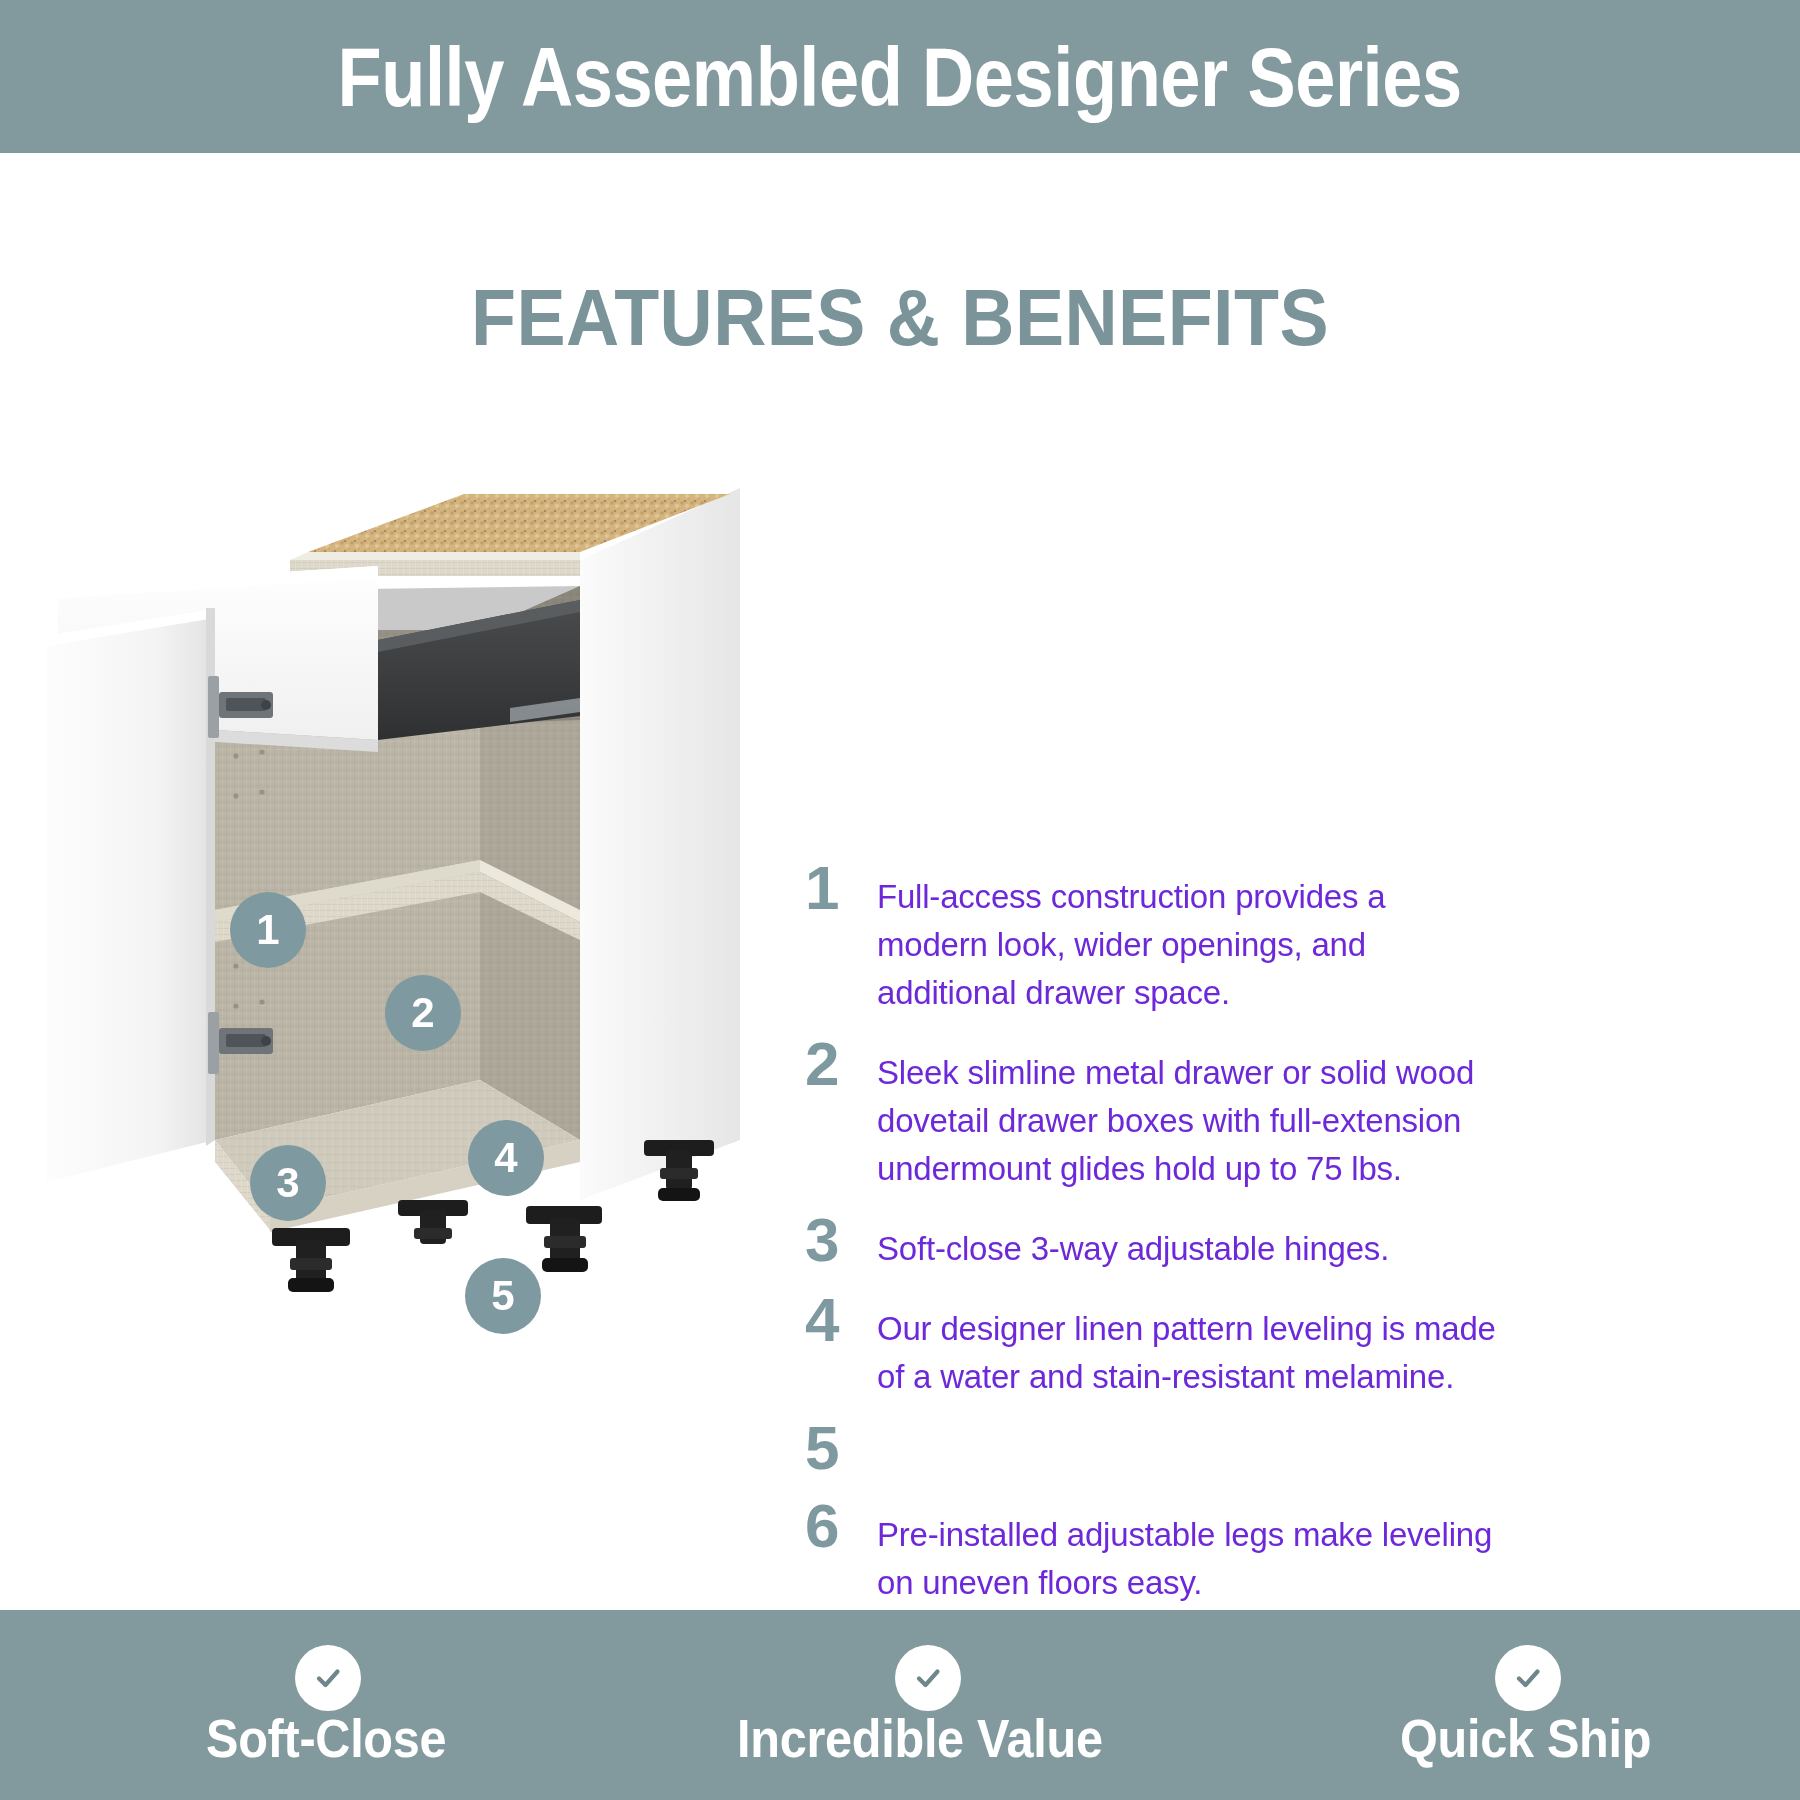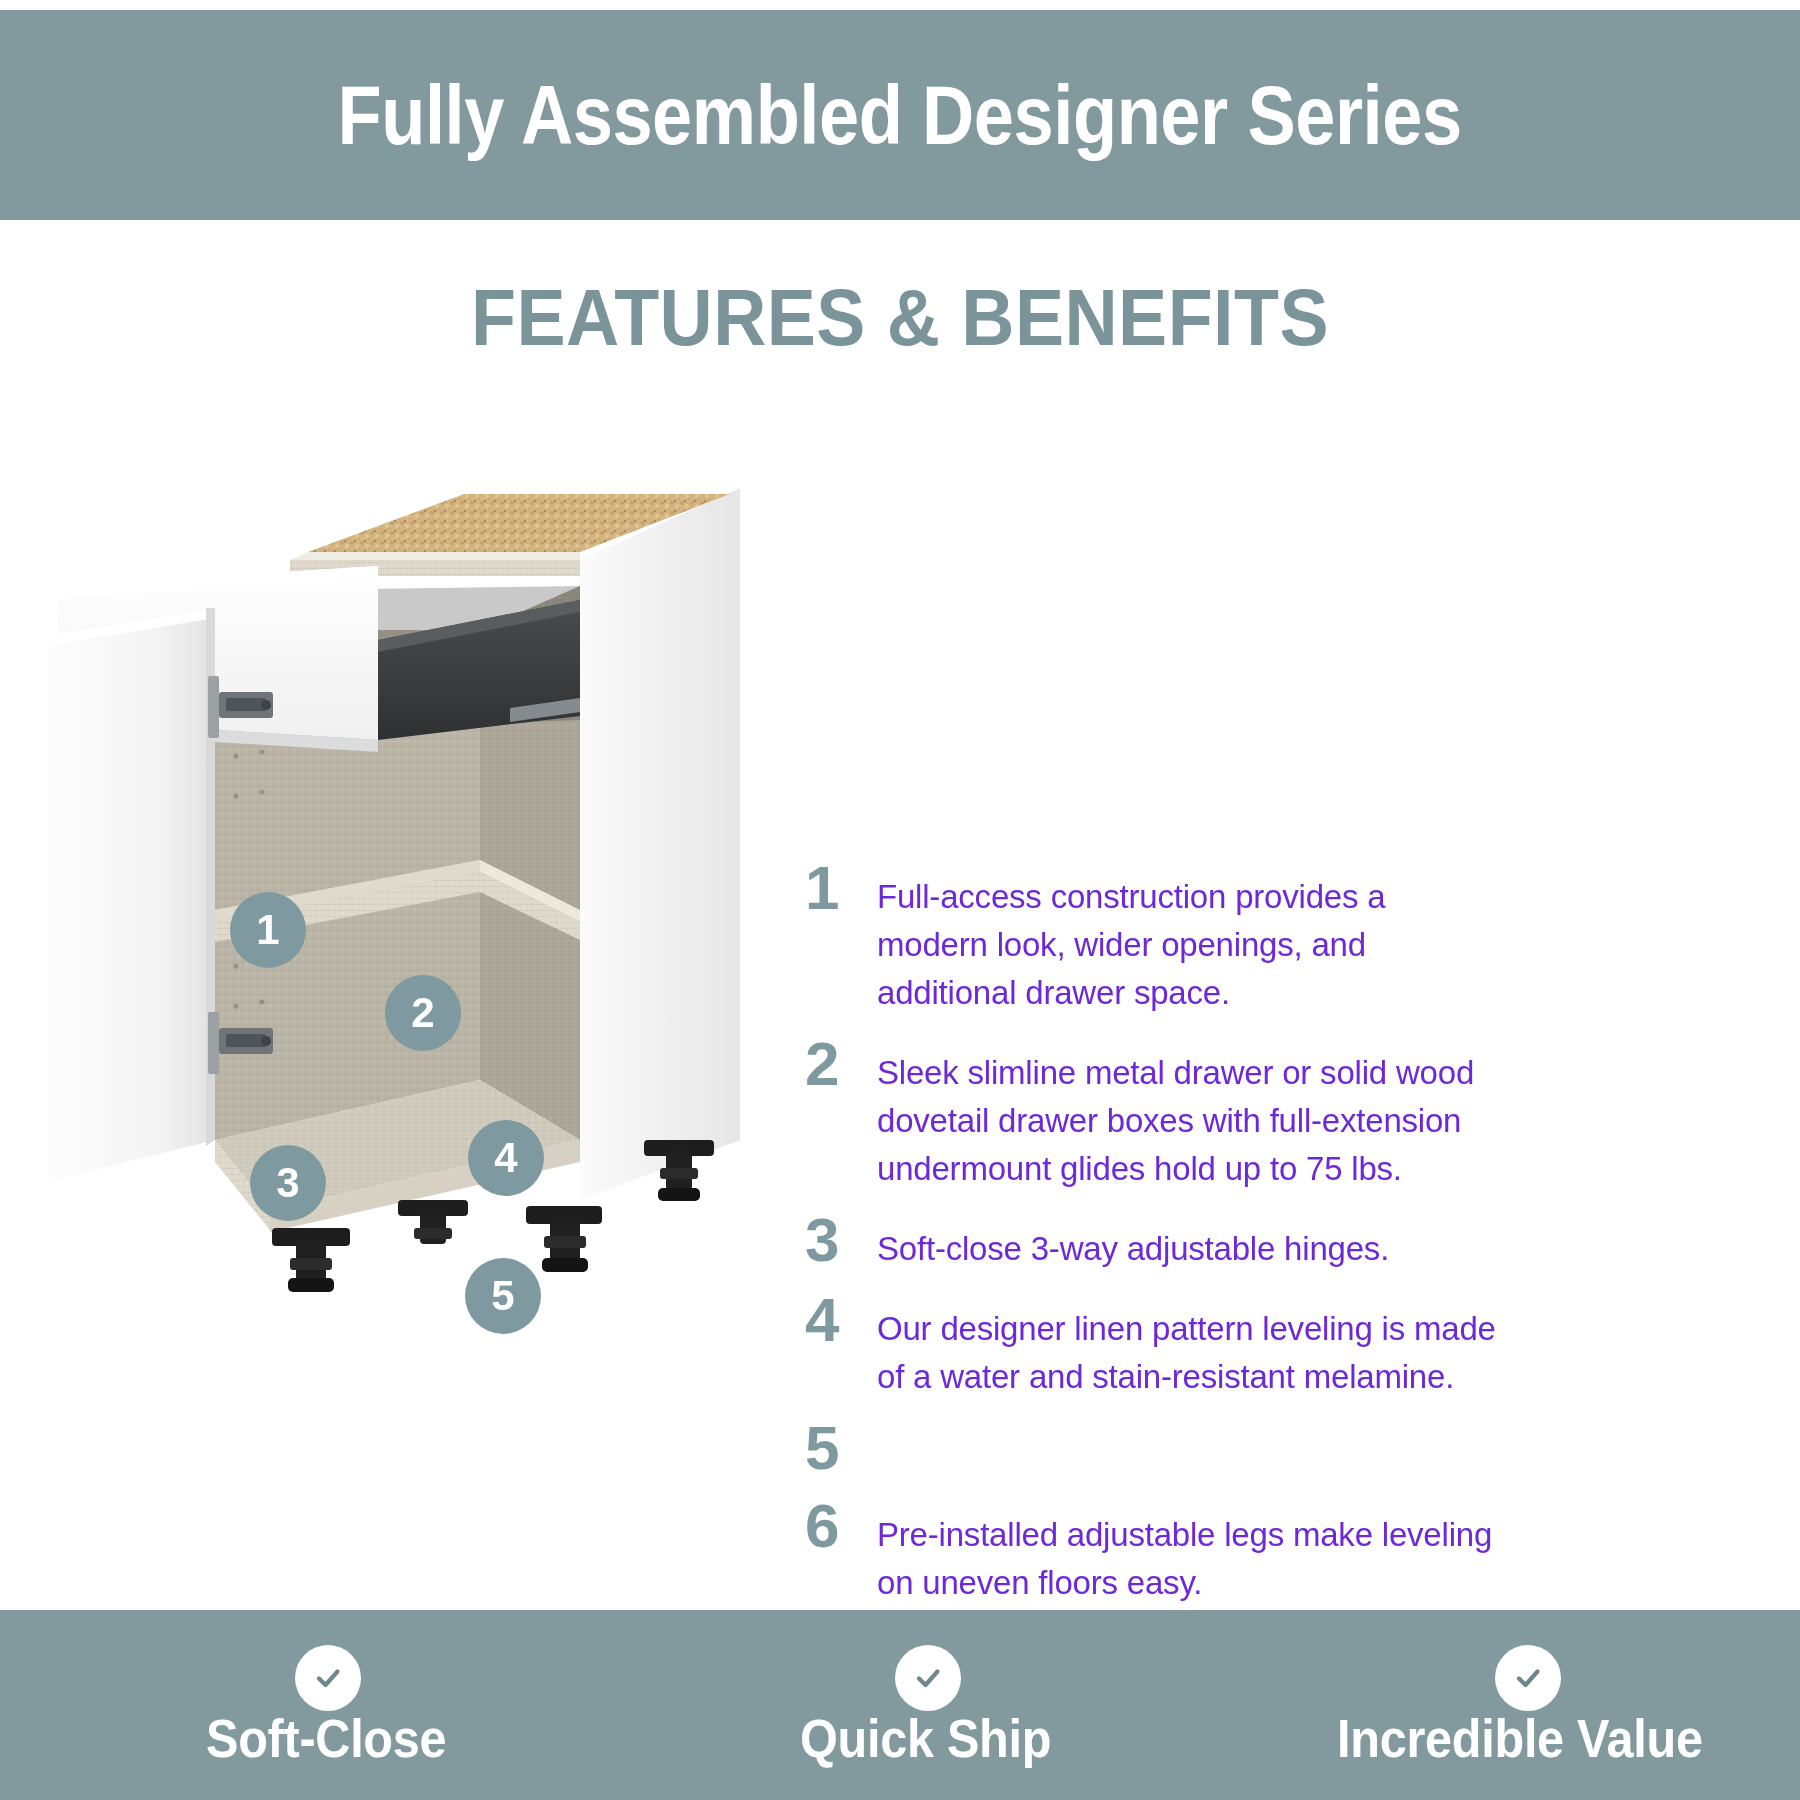--- a/index.html
+++ b/index.html
@@ -6,23 +6,23 @@
   html,body { width:1800px; height:1800px; }
   body {
     font-family:"Liberation Sans", sans-serif;
     background:#ffffff;
     overflow:hidden;
     position:relative;
   }
 
   
   .header{
-    position:absolute; left:0; top:0; width:1800px; height:210px;
+    position:absolute; left:0; top:0; width:1800px; height:153px;
     background:#829a9e;
-    display:flex; align-items:center; justify-content:center;margin-top:10px;
+    display:flex; align-items:center; justify-content:center;
   }
   .header-title{
     color:#ffffff;
     font-family:"Liberation Sans Narrow","Liberation Sans", sans-serif;
     font-weight:700;
     font-size:84px;
     letter-spacing:-0.5px;
     transform:scaleX(0.86);
     transform-origin:center center;
     white-space:nowrap;
@@ -345,25 +345,25 @@
     </span>
     <span class="footer-label">Soft-Close</span>
   </div>
 
   <div class="footer-item">
     <span class="check-badge">
       <svg width="40" height="40" viewBox="0 0 40 40">
         <path d="M11 20.5 L17.5 27 L29.5 13.5" fill="none" stroke="#6f878c" stroke-width="4.2" stroke-linecap="round" stroke-linejoin="round"></path>
       </svg>
     </span>
-    <span class="footer-label">Quick Ship</span>
+    <span class="footer-label">Incredible Value</span>
   </div>
 
   <div class="footer-item">
     <span class="check-badge">
       <svg width="40" height="40" viewBox="0 0 40 40">
         <path d="M11 20.5 L17.5 27 L29.5 13.5" fill="none" stroke="#6f878c" stroke-width="4.2" stroke-linecap="round" stroke-linejoin="round"></path>
       </svg>
     </span>
-    <span class="footer-label">Incredible Value</span>
+    <span class="footer-label">Quick Ship</span>
   </div>
 
 </div>
 
 </body></html>

